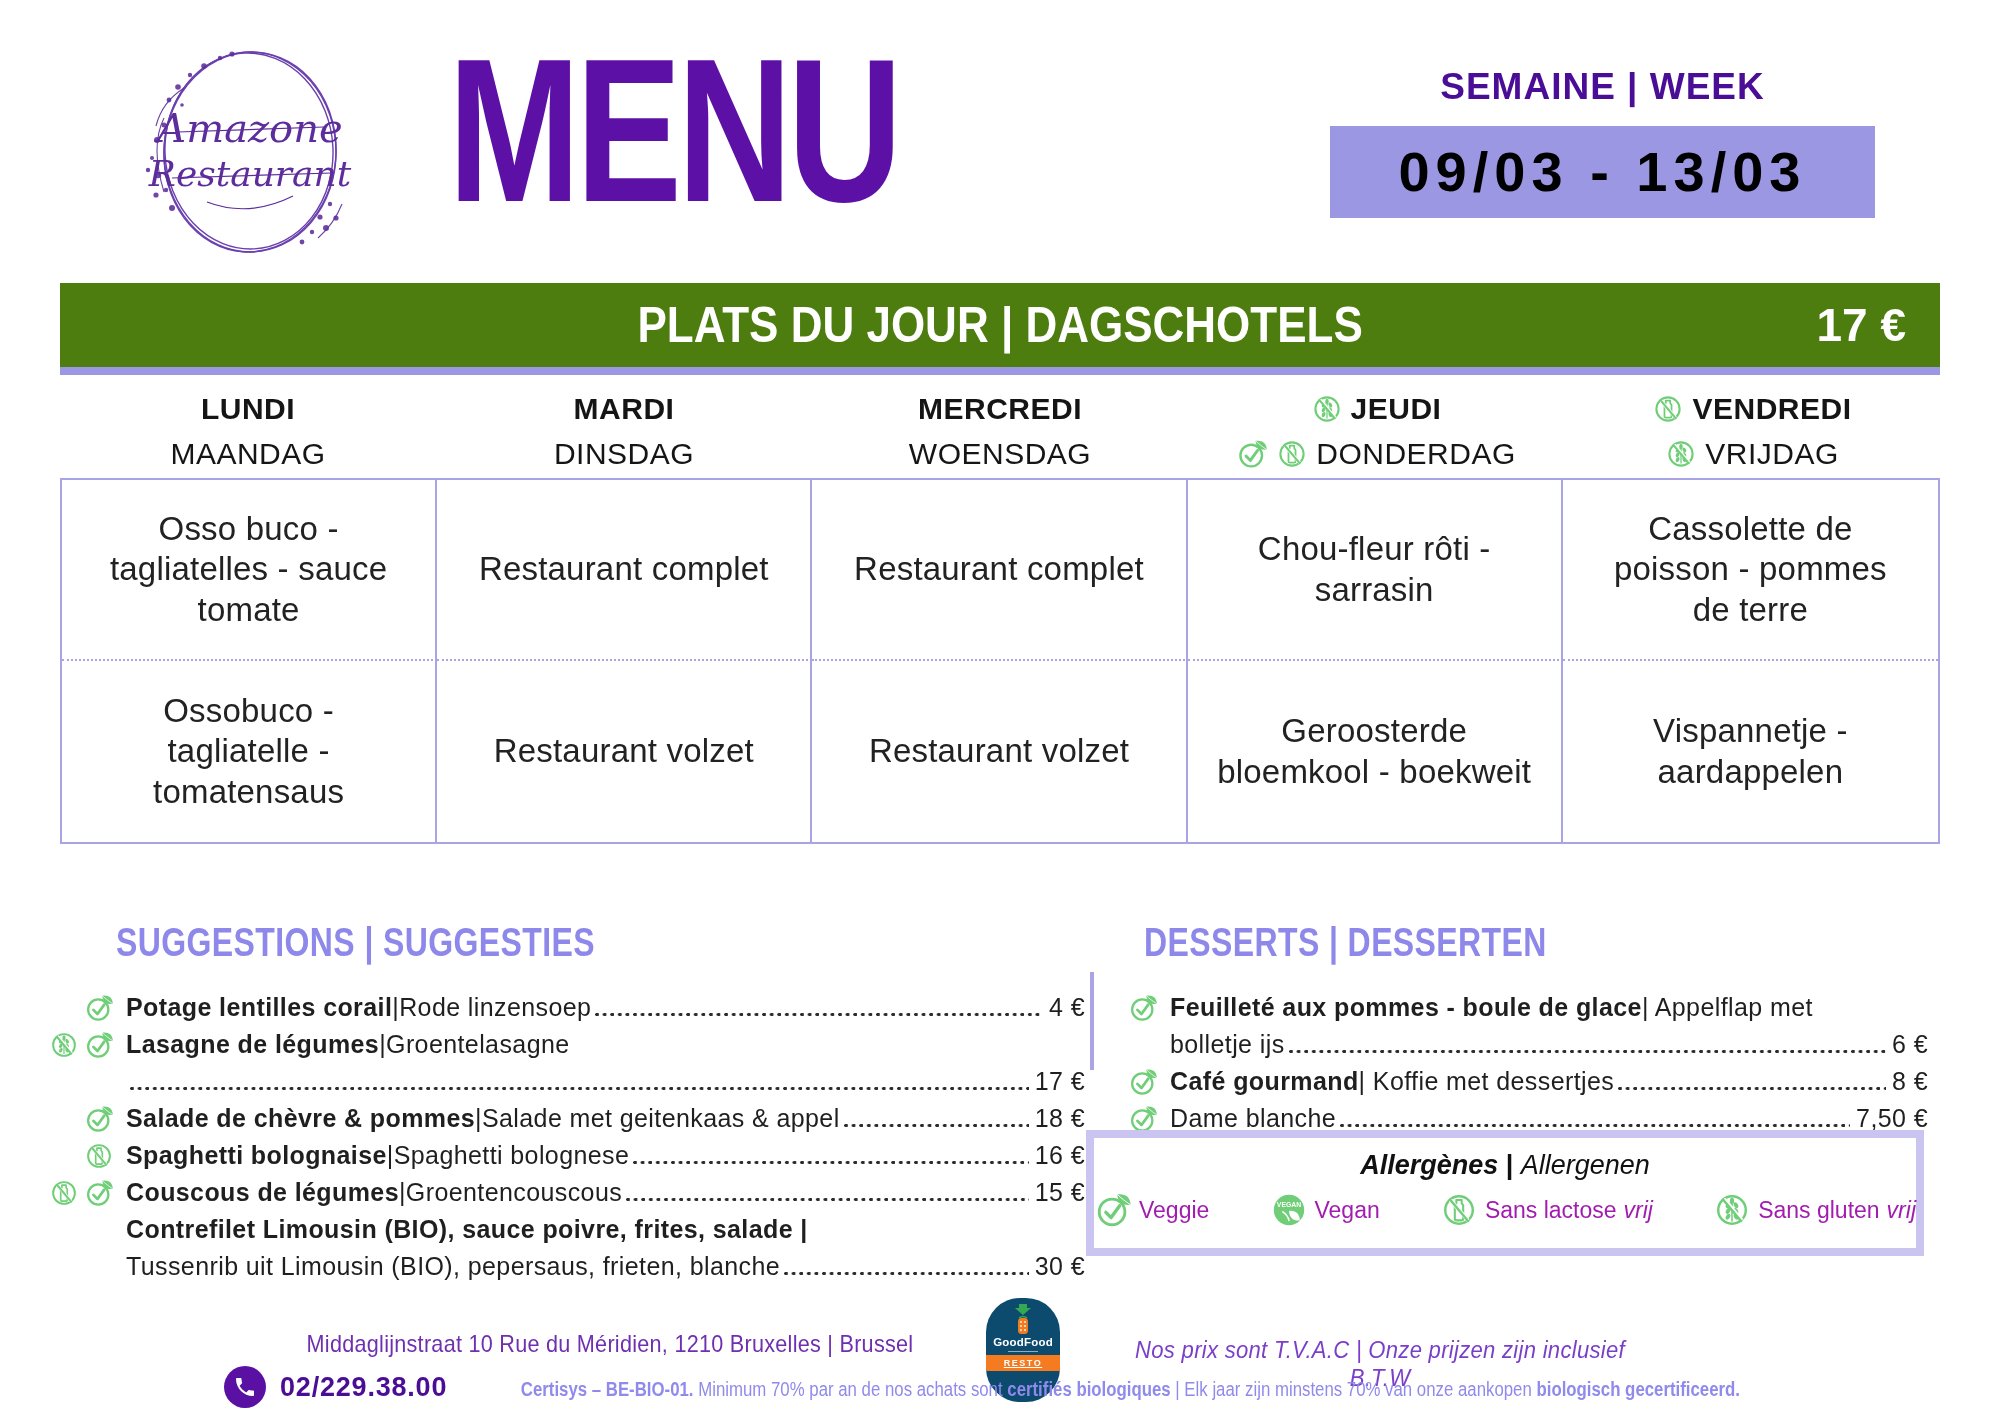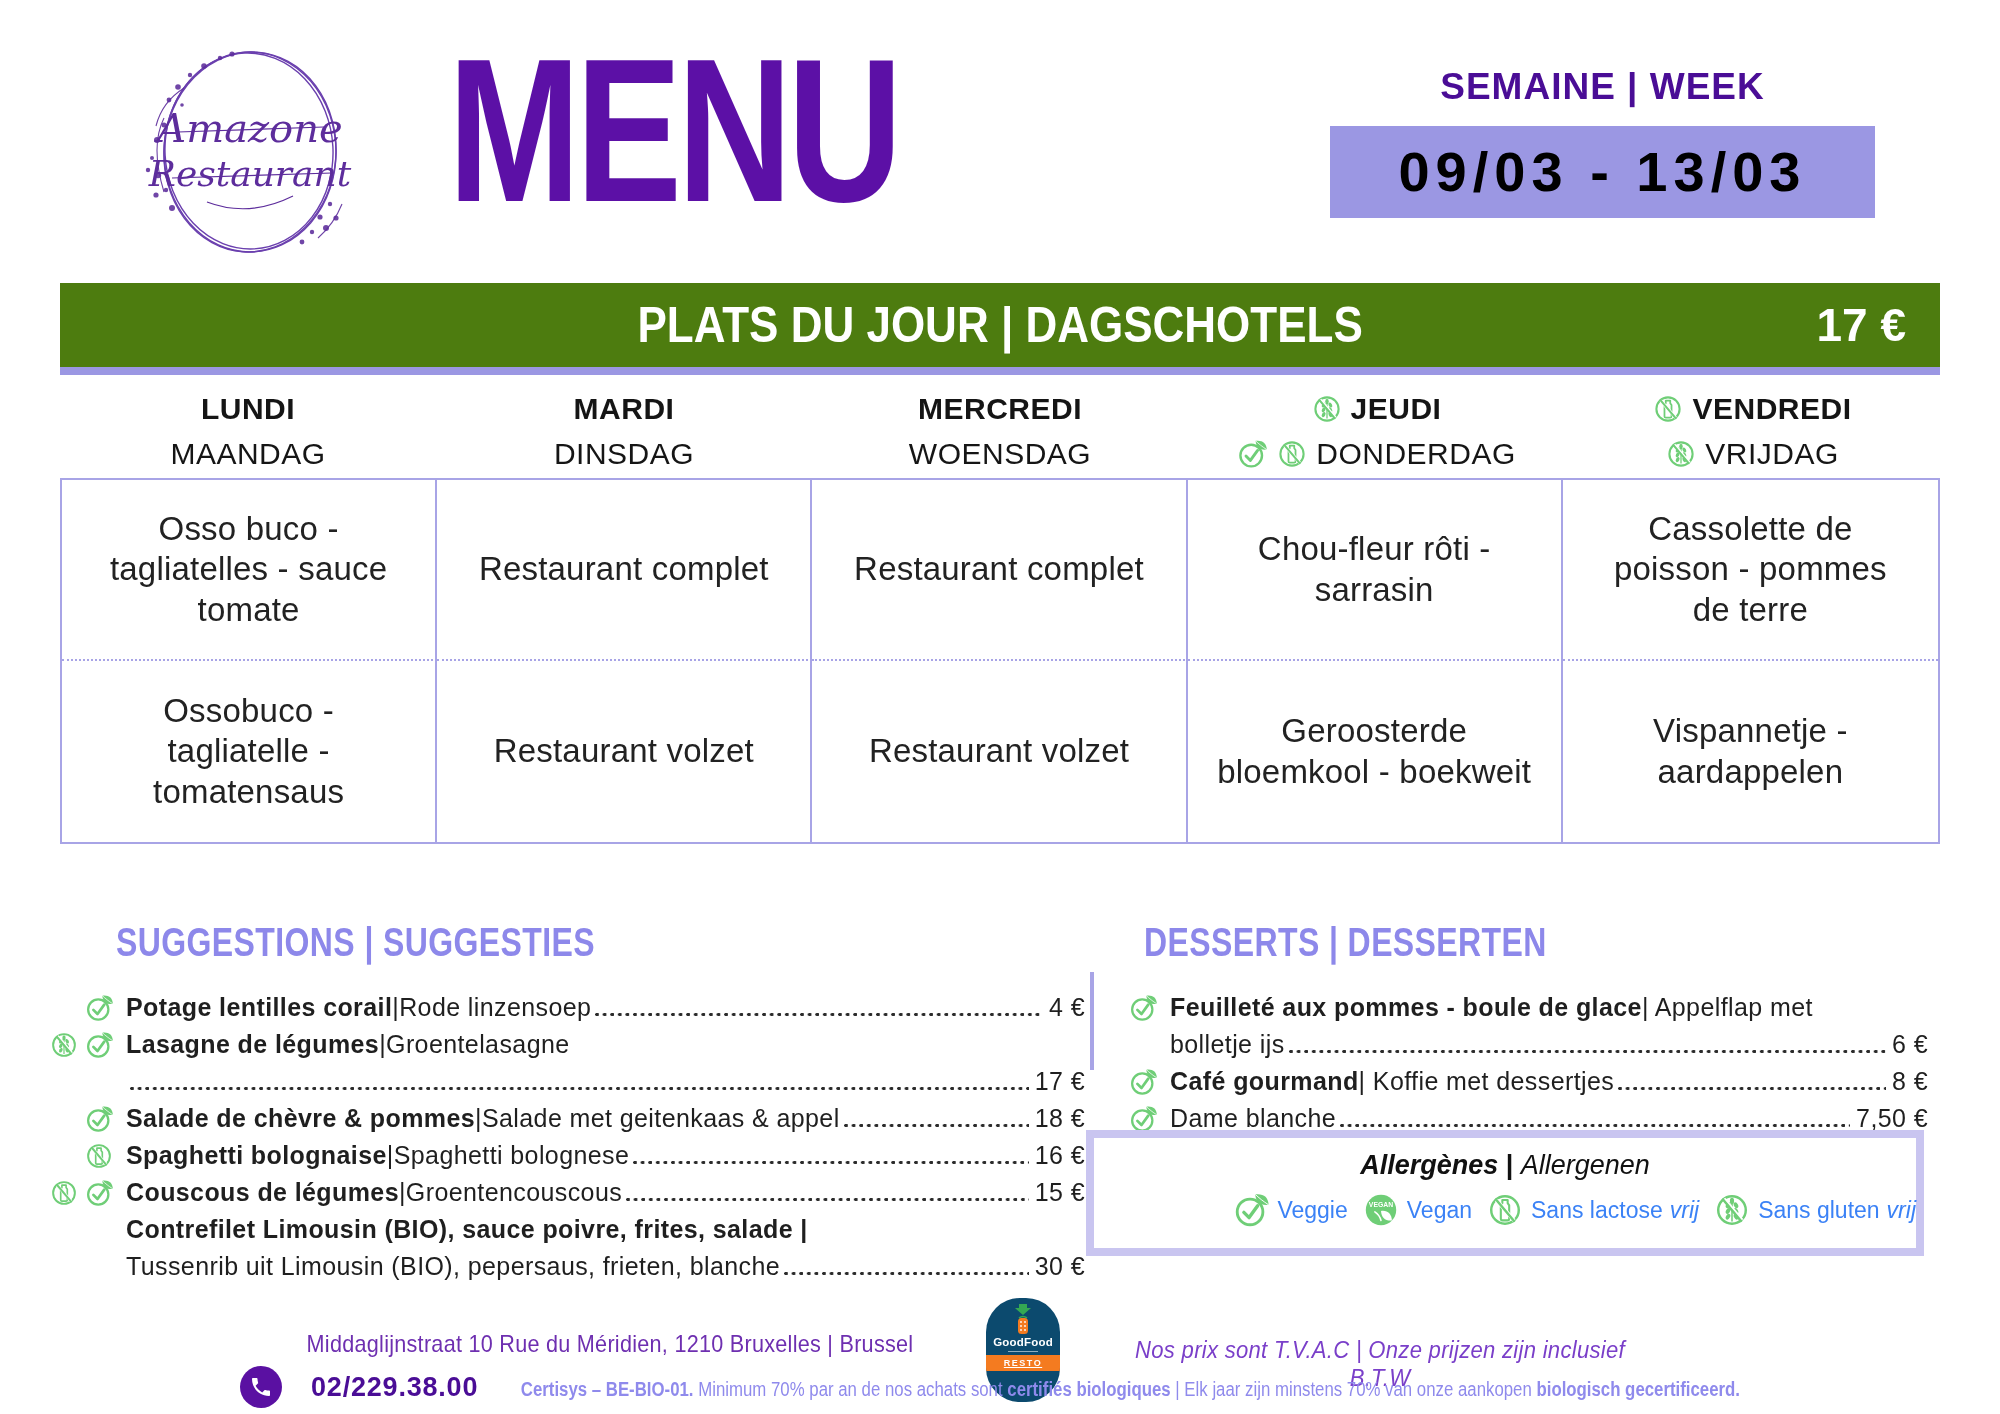--- a/index.html
+++ b/index.html
@@ -60,27 +60,27 @@
   .mi svg{width:100%;height:100%;display:block;}
   .desserts-divider{position:absolute;left:1090px;top:972px;width:4px;height:98px;background:#a8a4e6;}
 
   
   .allergen-box{position:absolute;left:1086px;top:1130px;width:838px;height:126px;border:8px solid #c9c5f0;
                 box-sizing:border-box;background:#fff;text-align:center;}
   .allergen-title{margin-top:12px;font-size:27px;color:#111;}
   .at-fr{font-weight:700;font-style:italic;}
   .at-sep{font-weight:700;}
   .at-nl{font-style:italic;}
-  .legend{display:flex;align-items:center;justify-content:flex-end;gap:14px;margin-top:10px;font-size:23px;color:#3b82f6;}
+  .legend{display:flex;align-items:center;justify-content:space-between;gap:14px;margin-top:10px;font-size:23px;color:#a21caf;}
   .leg-item{display:flex;align-items:center;gap:7px;}
 
   
   .address{position:absolute;left:230px;top:1330px;width:760px;text-align:center;font-size:24px;
            color:#6e2fb0;letter-spacing:.3px;transform:scaleX(0.9);}
-  .phone-row{position:absolute;left:240px;top:1366px;display:flex;align-items:center;gap:29px;}
+  .phone-row{position:absolute;left:224px;top:1366px;display:flex;align-items:center;gap:14px;}
   .phone-circle{width:42px;height:42px;border-radius:50%;background:#5a10a2;display:flex;align-items:center;justify-content:center;}
   .phone-circle svg{width:24px;height:24px;}
   .phone-num{font-size:27px;font-weight:700;color:#4a0d96;letter-spacing:.8px;}
   .goodfood{position:absolute;left:986px;top:1298px;width:74px;height:104px;background:#0c4a6e;
             border-radius:34px;overflow:hidden;text-align:center;color:#fff;}
   .gf-art{display:block;margin:6px auto 0;width:26px;height:32px;}
   .gf-name{font-size:11.5px;font-weight:700;letter-spacing:.2px;}
   .gf-line{width:30px;height:1px;background:rgba(255,255,255,.55);margin:3px auto;}
   .gf-band{background:#f47b20;font-size:9px;font-weight:700;letter-spacing:1.5px;padding:3px 0;margin-top:2px;text-decoration:underline;}
   .prices-note{position:absolute;left:1100px;top:1336px;width:560px;text-align:center;font-style:italic;

